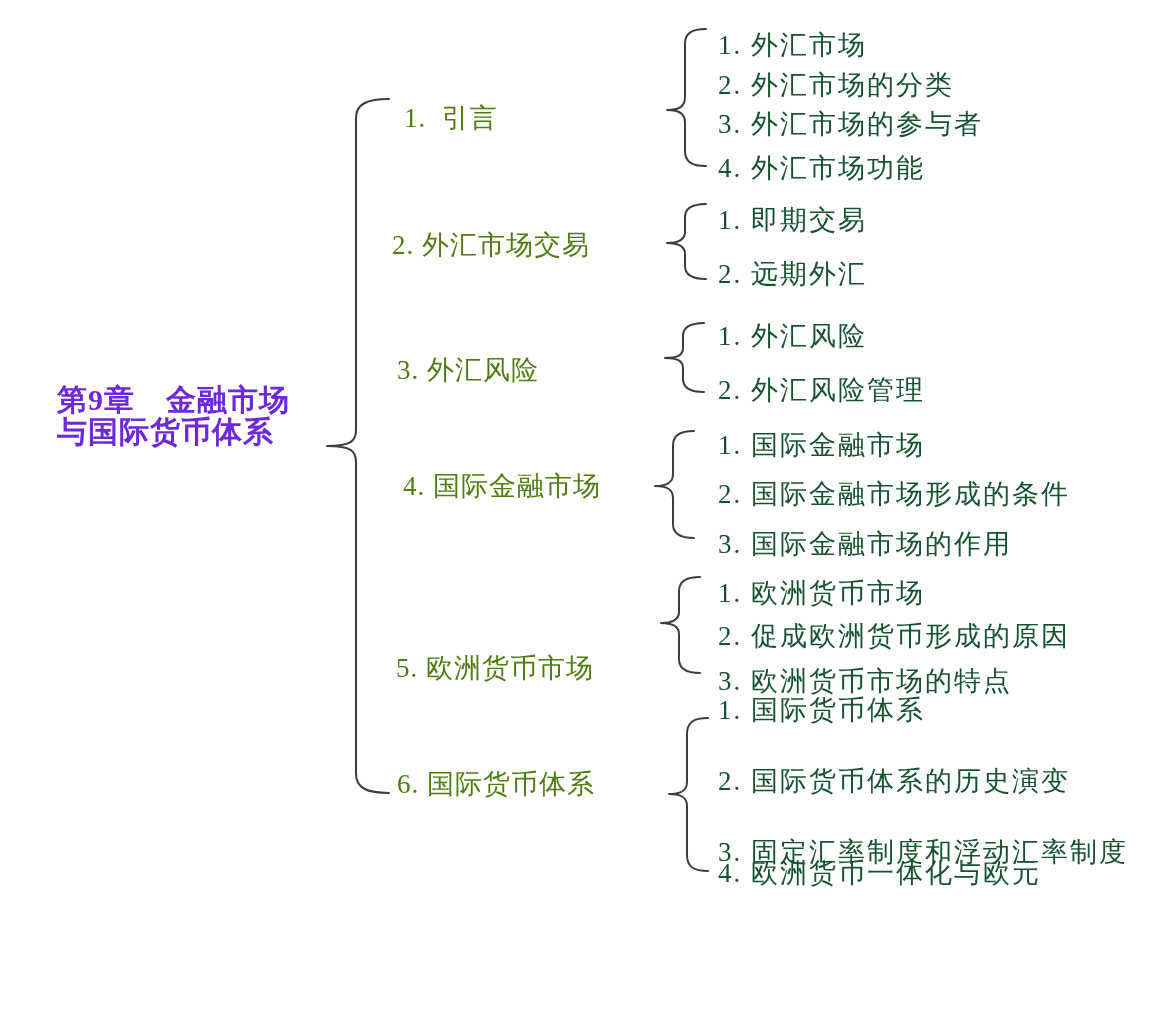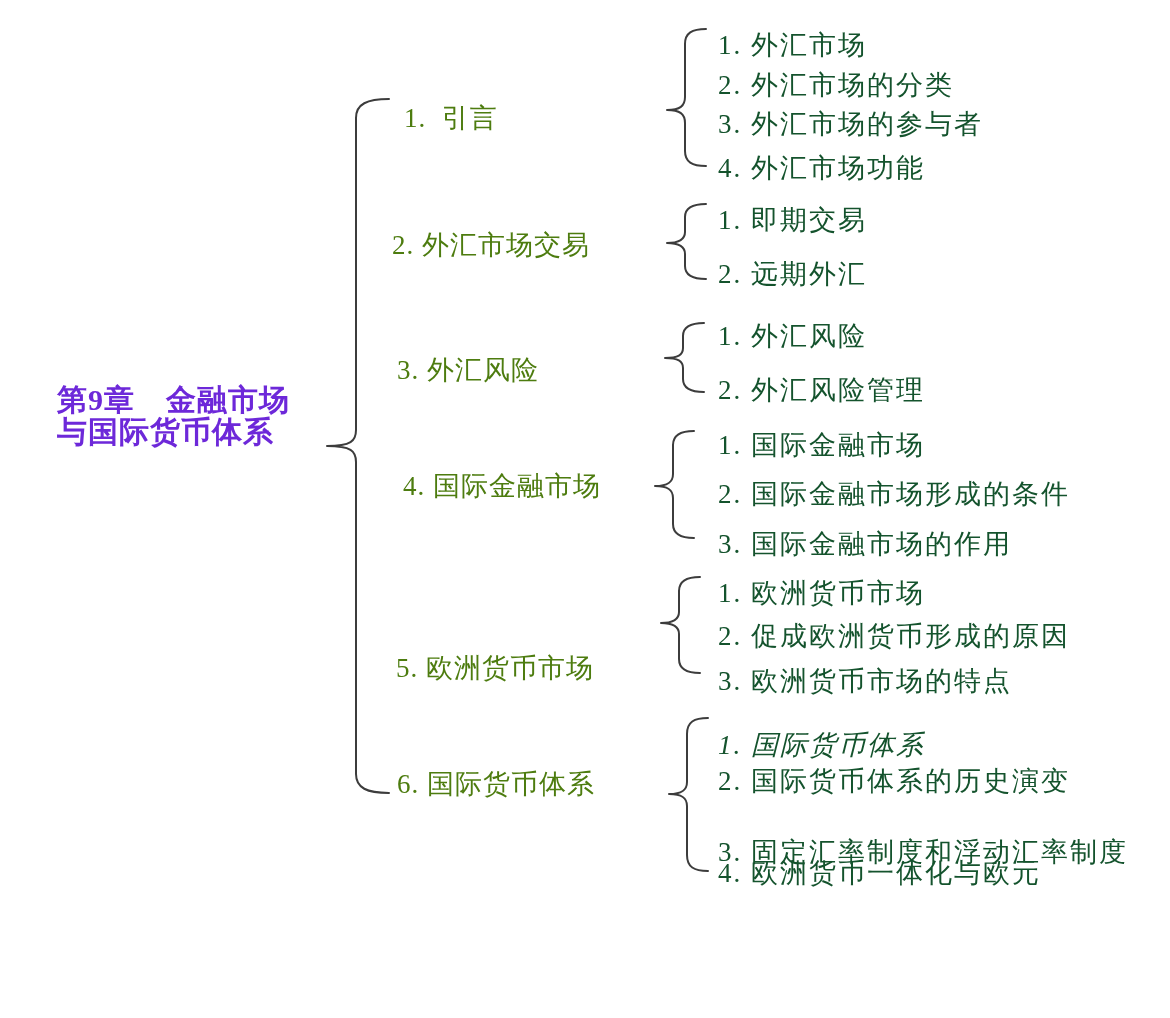--- a/index.html
+++ b/index.html
@@ -40,21 +40,21 @@
   #lbl-4 { left: 396px; top: 605px; margin-top: 45px; }
   #lbl-5 { left: 397px; top: 766px; }
   
   .leaf { left: 718px; }
   #leaf-0-0 { top: 27px; }  #leaf-0-1 { top: 67px; }
   #leaf-0-2 { top: 106px; } #leaf-0-3 { top: 150px; text-align: center; }
   #leaf-1-0 { top: 202px; } #leaf-1-1 { top: 256px; }
   #leaf-2-0 { top: 318px; } #leaf-2-1 { top: 372px; }
   #leaf-3-0 { top: 427px; } #leaf-3-1 { top: 476px; } #leaf-3-2 { top: 526px; }
   #leaf-4-0 { top: 575px; } #leaf-4-1 { top: 618px; } #leaf-4-2 { top: 663px; }
-  #leaf-5-0 { top: 727px; font-style: italic; } #leaf-5-1 { top: 763px; }
+  #leaf-5-0 { top: 692px; } #leaf-5-1 { top: 763px; }
   #leaf-5-2 { top: 834px; text-align: center; } #leaf-5-3 { top: 855px; }
 </style>
 </head>
 <body>
 
 <div id="canvas">
 
   <div class="abs root-title">第9章　金融市场与国际货币体系</div>
 
   <svg class="brace-svg" style="left:325px; top:98px;" width="67" height="696" viewBox="0 0 67 696">

